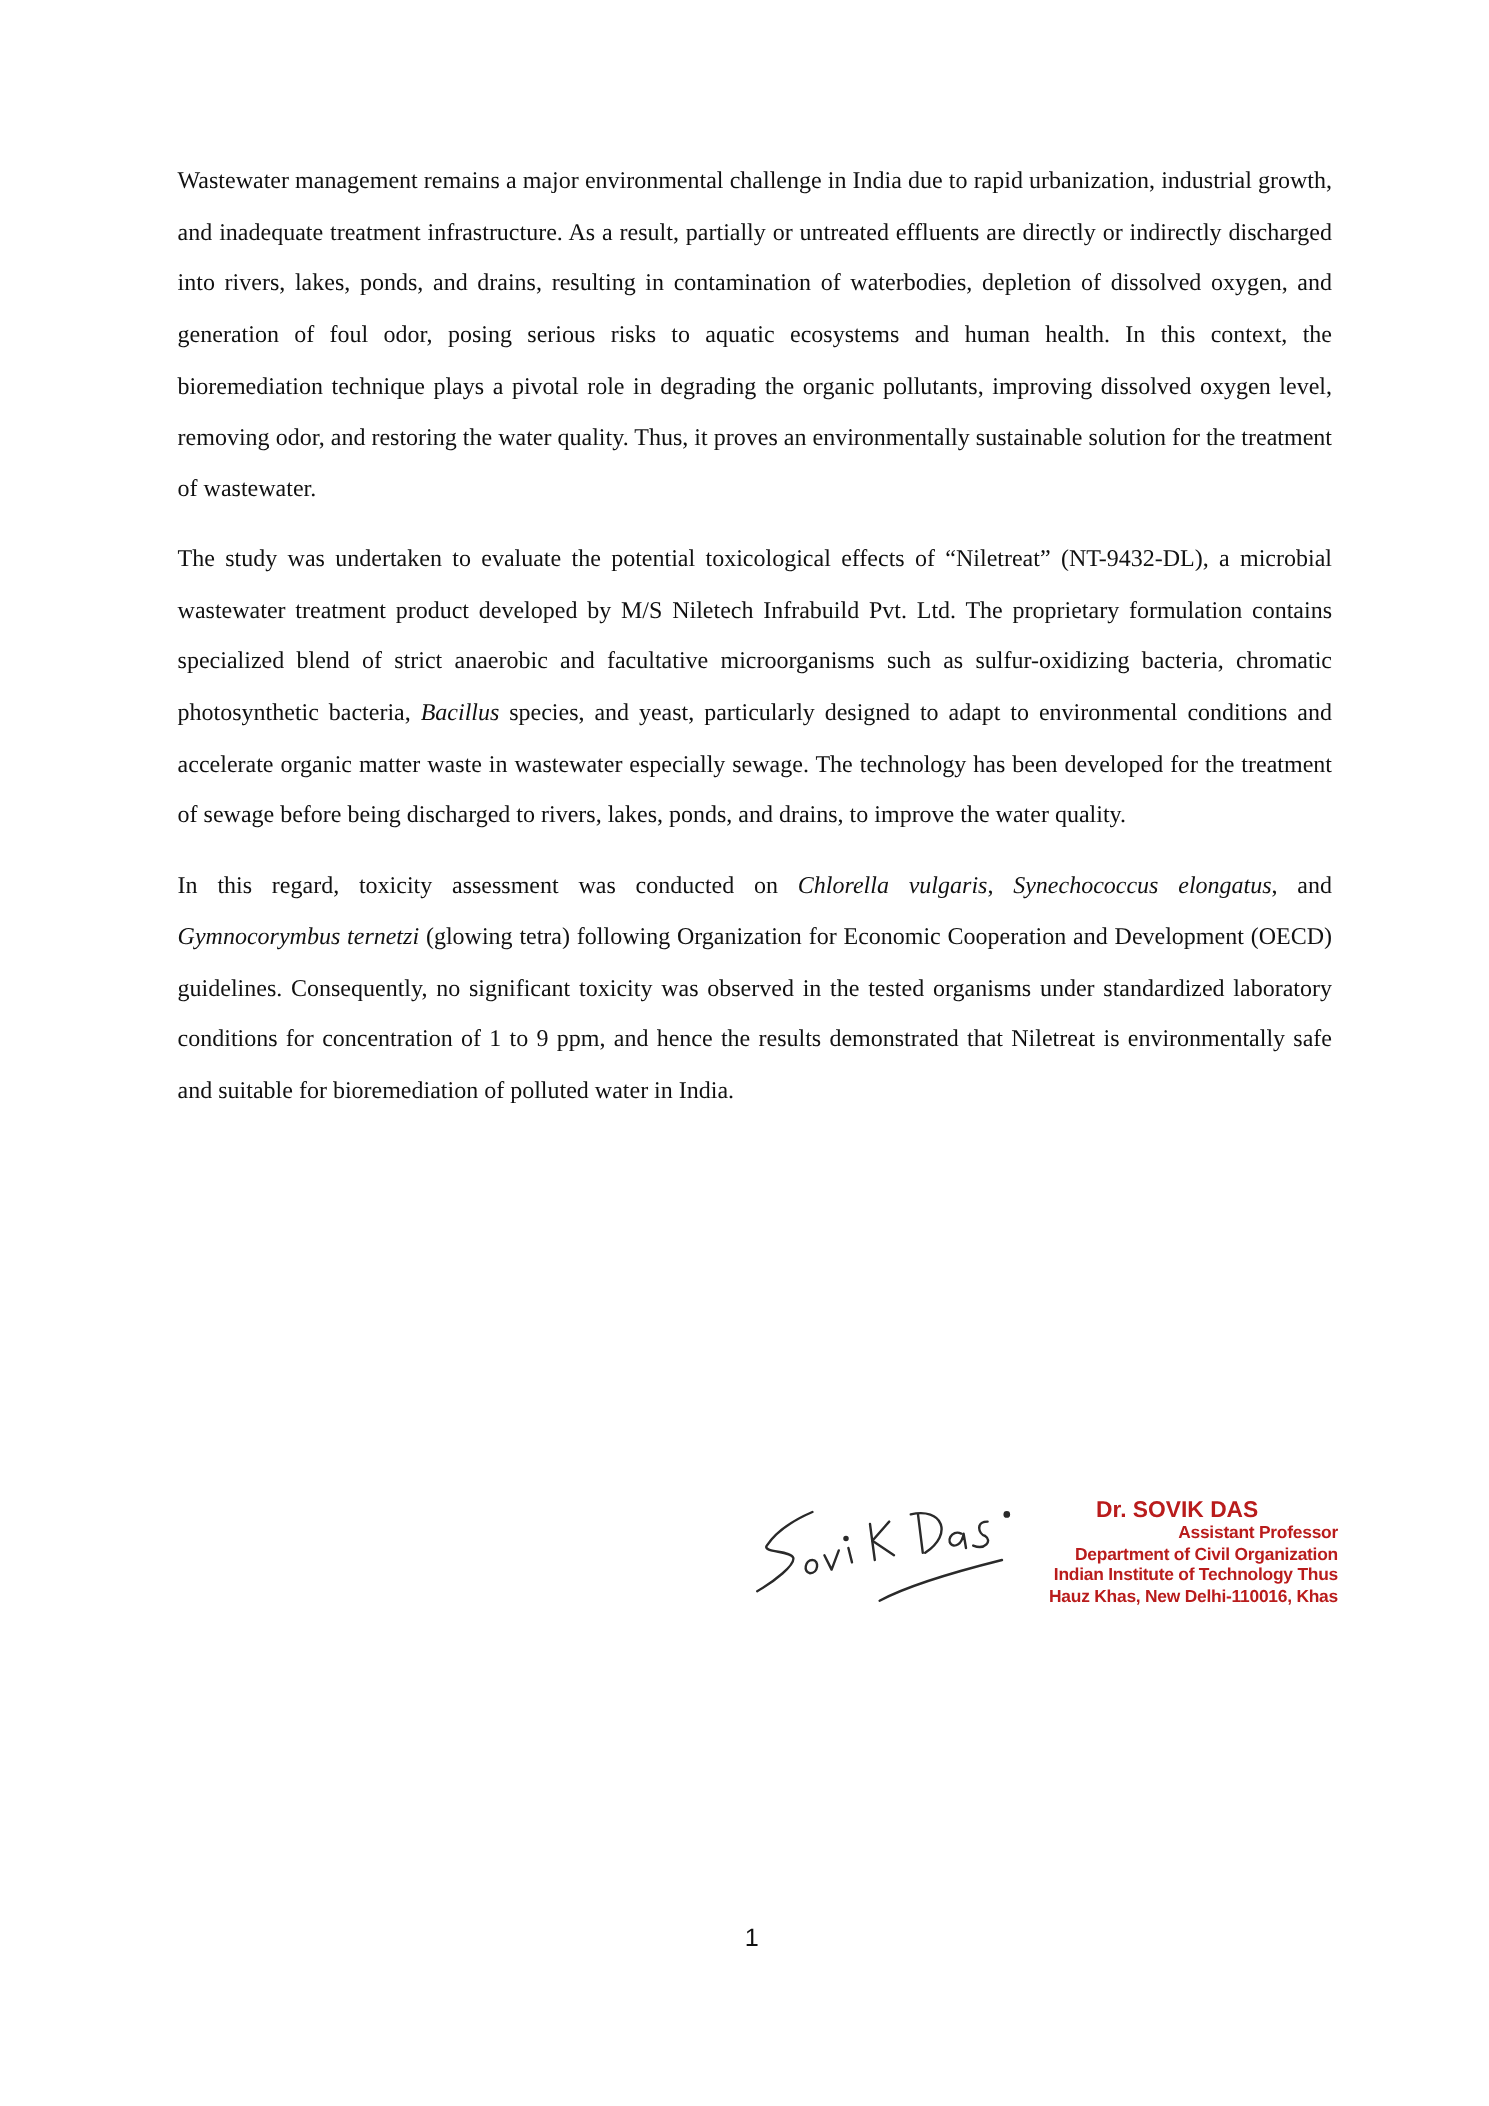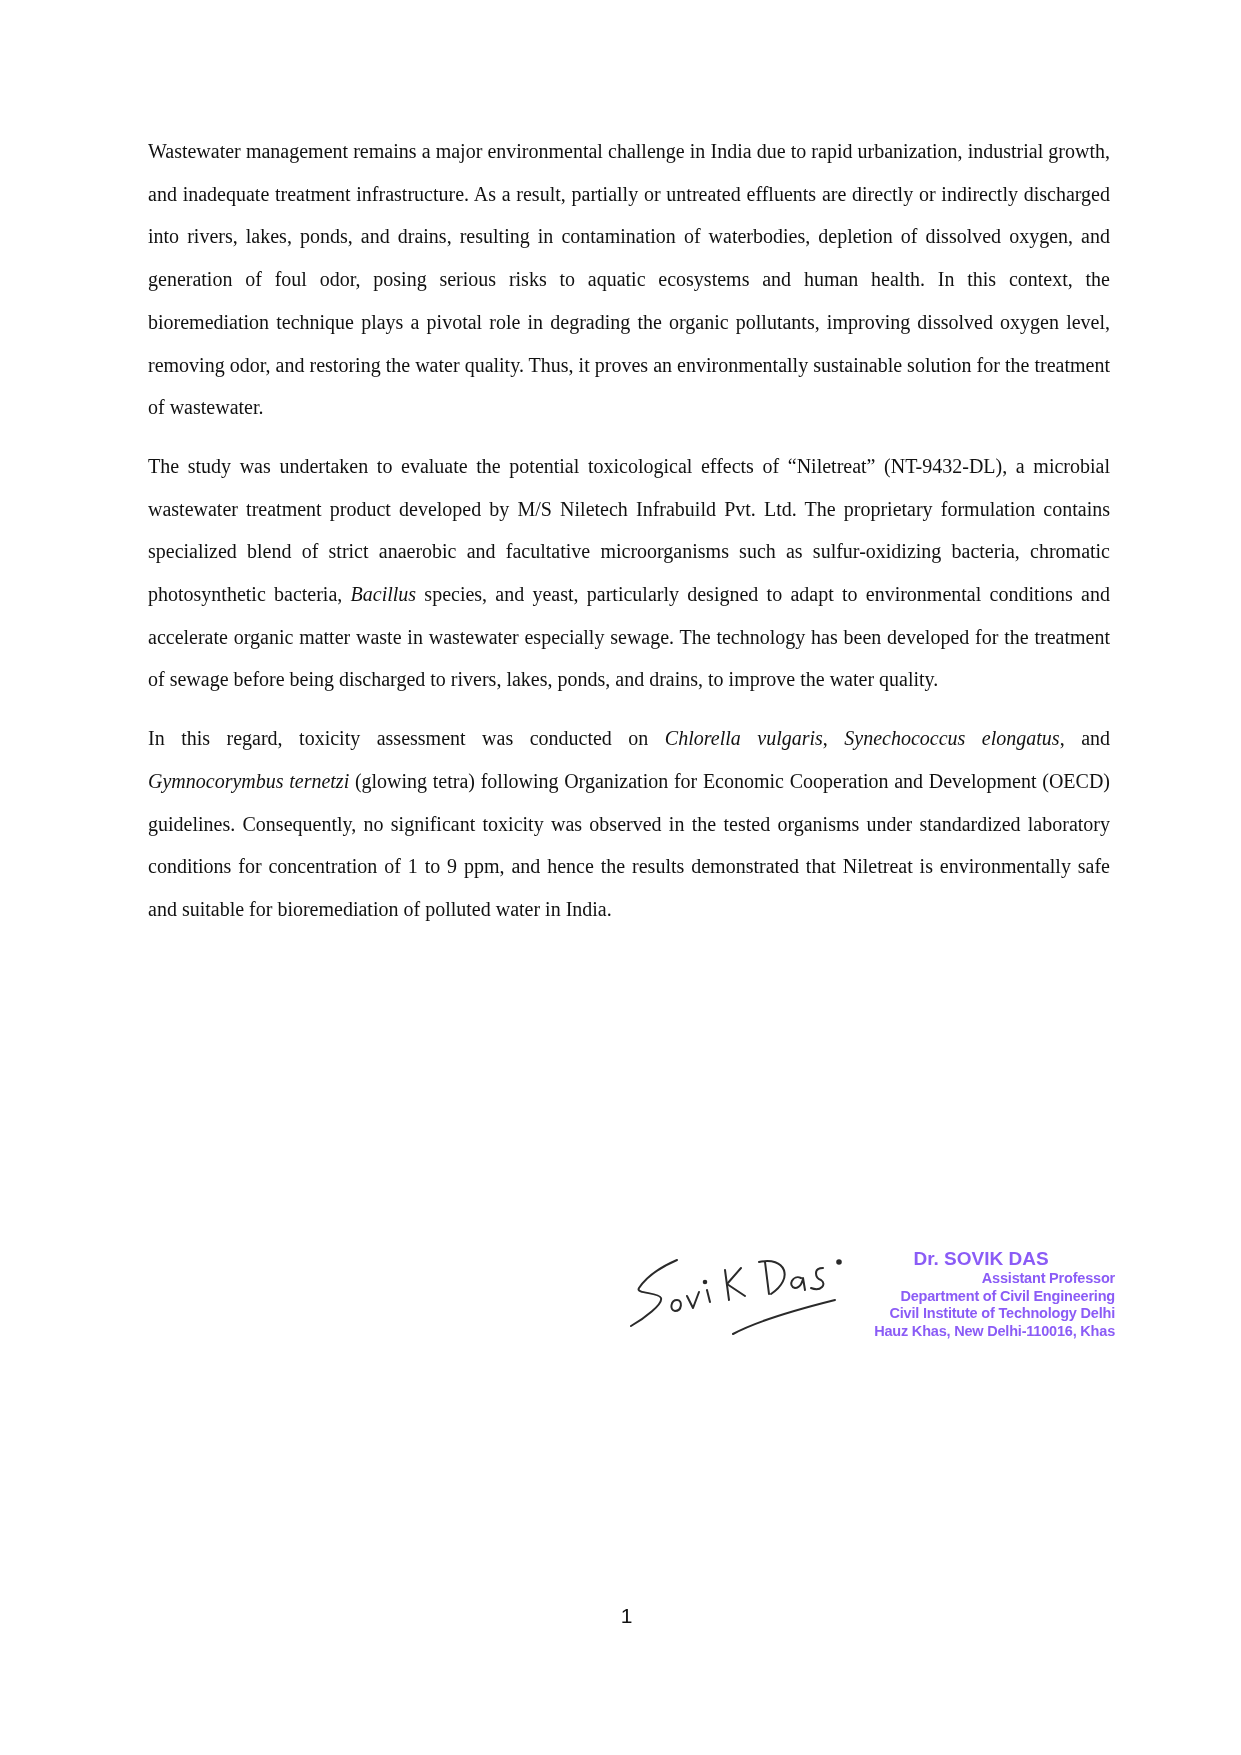--- a/index.html
+++ b/index.html
@@ -50,21 +50,21 @@
       width: 230px;
       height: 100px;
     }
     .stamp {
       position: absolute;
       left: 222px;
       top: 10px;
       width: 268px;
       text-align: center;
       font-family: "Liberation Sans", "DejaVu Sans", sans-serif;
-      color: #8b5cf6;
+      color: #b91c1c;
       line-height: 17.5px;
     }
     .stamp .name {
       font-size: 19px;
       font-weight: bold;
       line-height: 22px;
     }
     .stamp .line {
       font-size: 14.5px;
       font-weight: bold;
@@ -121,19 +121,19 @@
 
       <path d="M198 30 C 188 30, 190 40, 196 42 C 202 46, 196 54, 186 50"></path>
       <circle cx="214" cy="24" r="1.8" fill="#2a2a2a"></circle>
 
       <path d="M108 96 C 130 84, 170 72, 210 62"></path>
     </g>
   </svg>
   <div class="stamp">
     <div class="name">Dr. SOVIK DAS</div>
     <div class="line">Assistant Professor</div>
-    <div class="line">Department of Civil Engineering</div>
-    <div class="line">Civil Institute of Technology Delhi</div>
+    <div class="line">Department of Civil Organization</div>
+    <div class="line">Indian Institute of Technology Thus</div>
     <div class="line">Hauz Khas, New Delhi-110016, Khas</div>
   </div>
 </div>
 
 <div class="page-number">1</div>
 
 </body></html>

